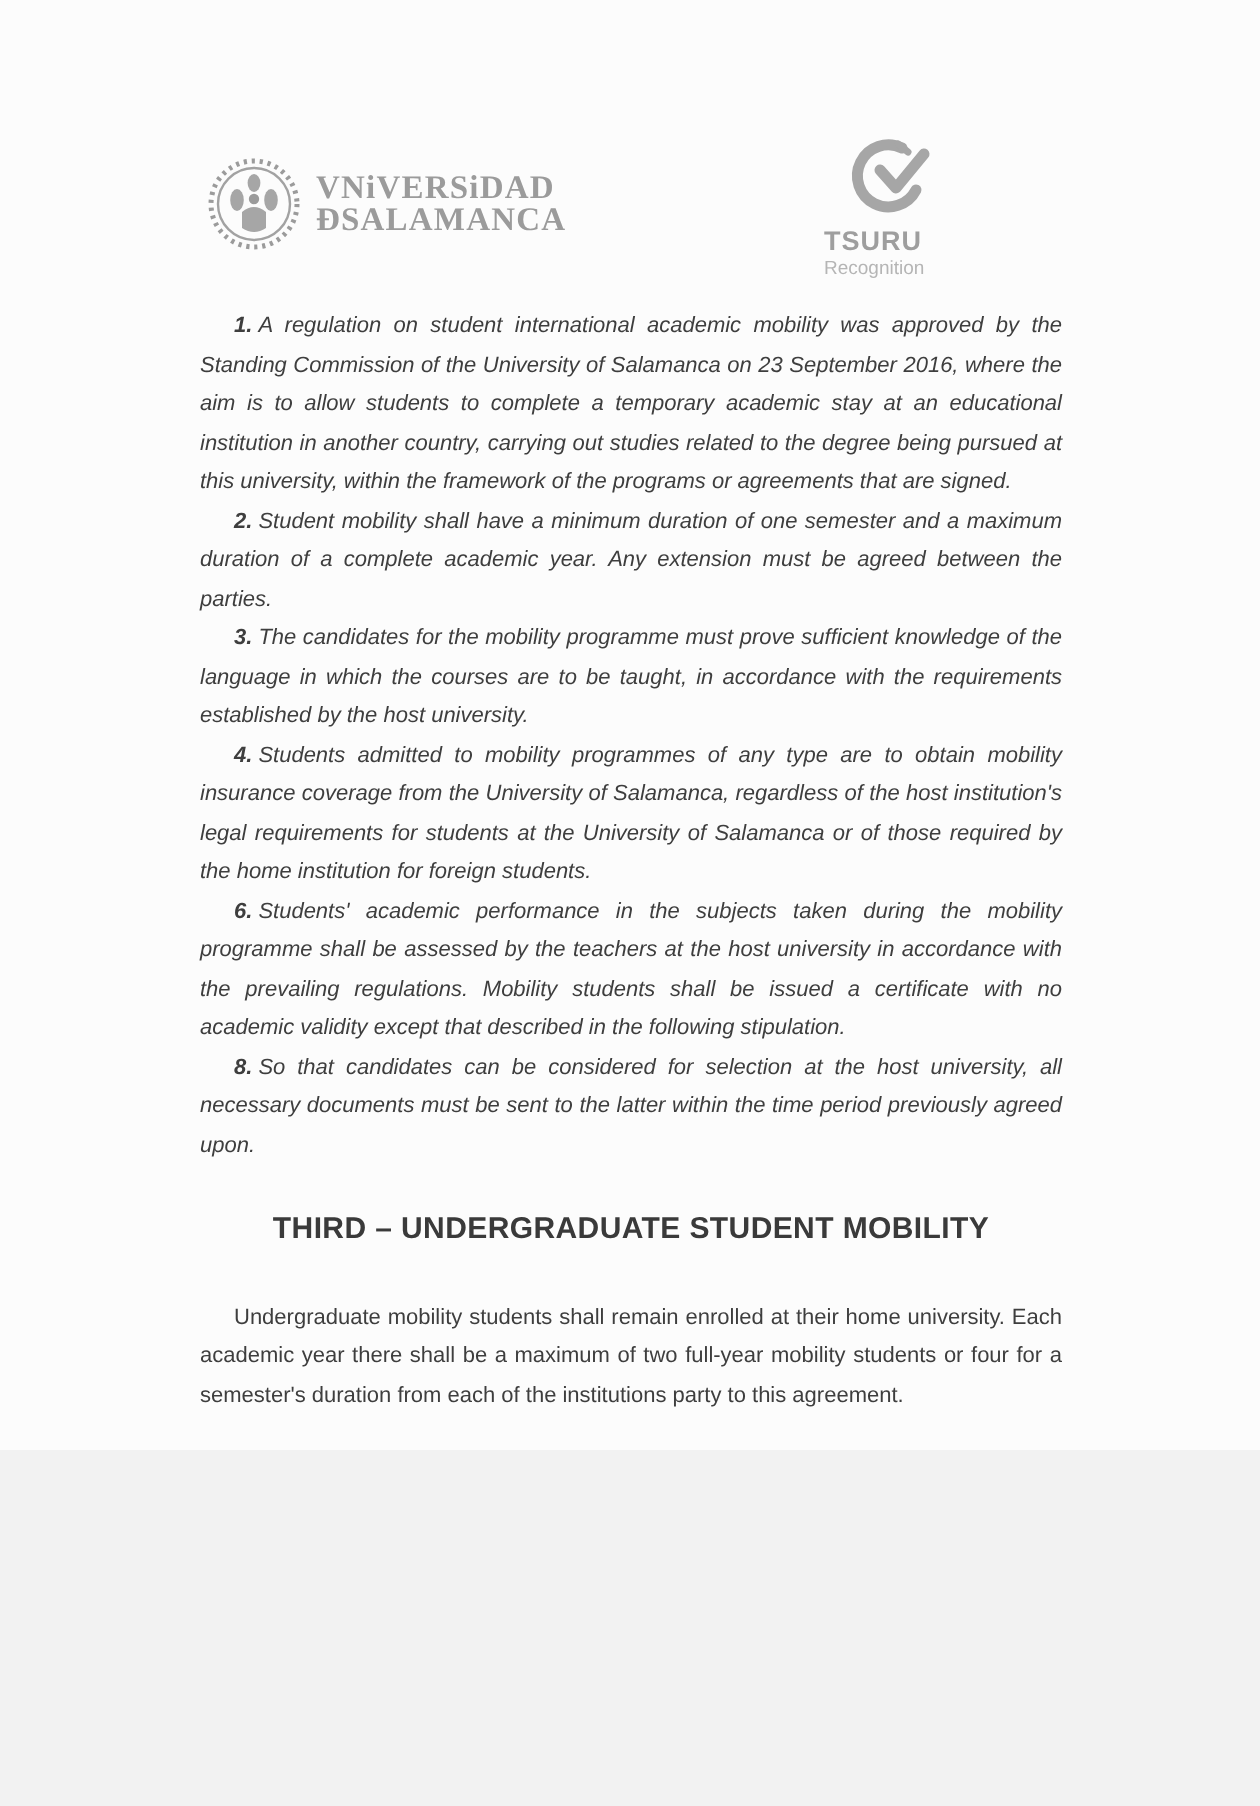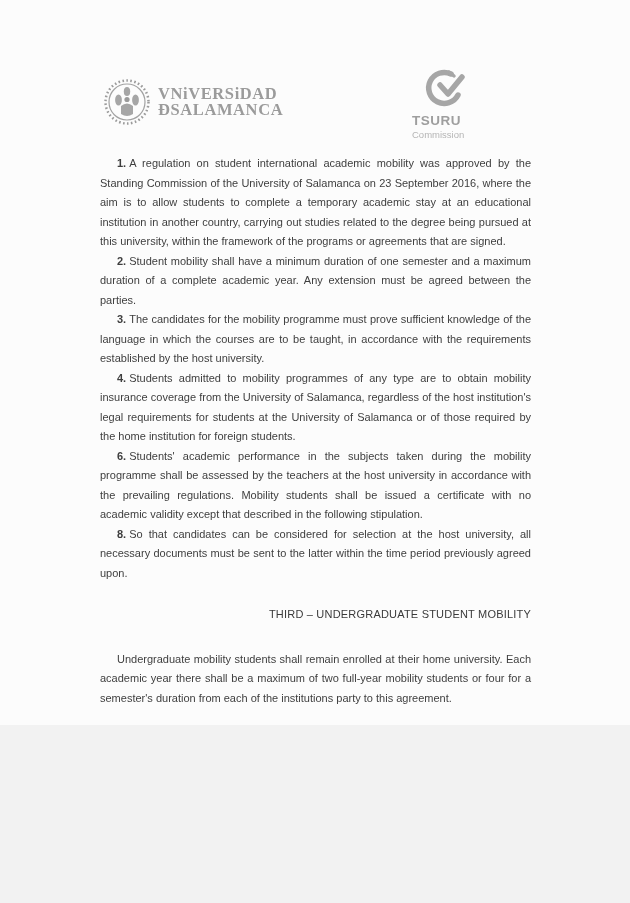--- a/index.html
+++ b/index.html
@@ -54,28 +54,29 @@
     left: 100px; top: 154px;
     width: 431px;
     font-size: 11px;
     line-height: 19.5px;
     text-align: justify;
     color: #3e3e3e;
   }
   .clause {
     margin: 0;
     text-indent: 17px;
+    font-style: italic;
   }
   .clause .num { font-weight: bold; margin-right: 3px; }
 
   .section-heading {
-    font-weight: normal;
-    font-size: 11px;
+    font-weight: bold;
+    font-size: 15px;
     letter-spacing: 0.2px;
-    text-align: right;
+    text-align: center;
     color: #3a3a3a;
   }
   .heading-third  { margin: 22px 0 25px 0; }
   .heading-fourth { margin: 21px 0 0 0; }
   .section-paragraph {
     margin: 0;
     text-indent: 17px;
   }
 </style>
 </head>
@@ -106,21 +107,21 @@
     <div class="tsuru-logo">
       <svg class="tsuru-emblem" viewBox="0 0 44 44" xmlns="http://www.w3.org/2000/svg">
 
         <path d="M29 6 A 15.5 15.5 0 1 0 36 27" fill="none" stroke="#a6a6a6" stroke-width="5.5" stroke-linecap="round"></path>
 
         <path d="M18 17 L26 26 L40 9" fill="none" stroke="#a6a6a6" stroke-width="5.5" stroke-linejoin="round" stroke-linecap="round"></path>
 
         <path d="M27 4 L32 8" fill="none" stroke="#a6a6a6" stroke-width="3.5" stroke-linecap="round"></path>
       </svg>
       <div class="tsuru-name">TSURU</div>
-      <div class="tsuru-sub">Commission</div>
+      <div class="tsuru-sub">Recognition</div>
     </div>
   </div>
 
   <div class="doc-body">
 
     <p class="clause"><span class="num">1.</span><span>A regulation on student international academic mobility was approved by the Standing Commission of the University of Salamanca on 23 September 2016, where the aim is to allow students to complete a temporary academic stay at an educational institution in another country, carrying out studies related to the degree being pursued at this university, within the framework of the programs or agreements that are signed.</span></p>
 
     <p class="clause"><span class="num">2.</span><span>Student mobility shall have a minimum duration of one semester and a maximum duration of a complete academic year. Any extension must be agreed between the parties.</span></p>
 
     <p class="clause"><span class="num">3.</span><span>The candidates for the mobility programme must prove sufficient knowledge of the language in which the courses are to be taught, in accordance with the requirements established by the host university.</span></p>

